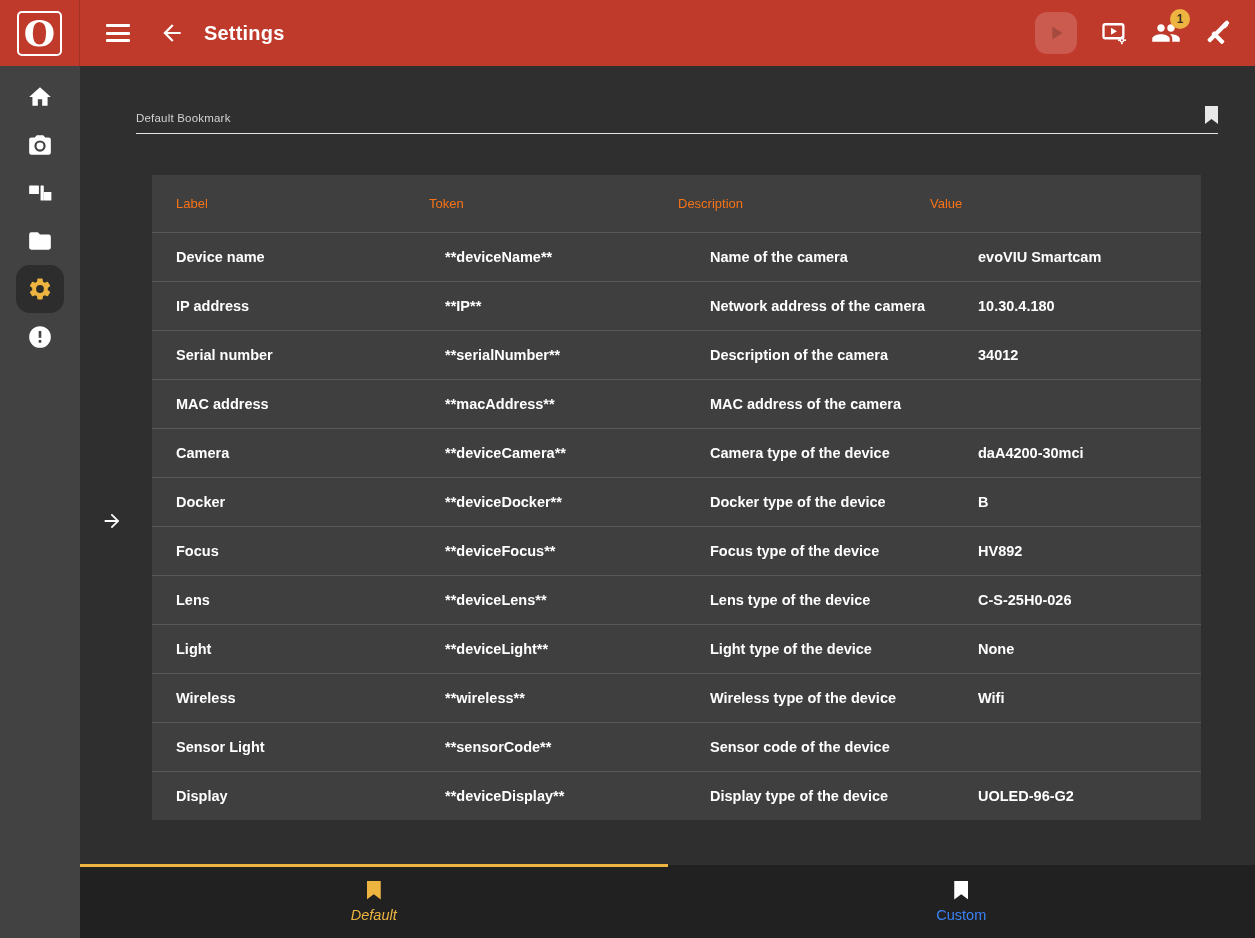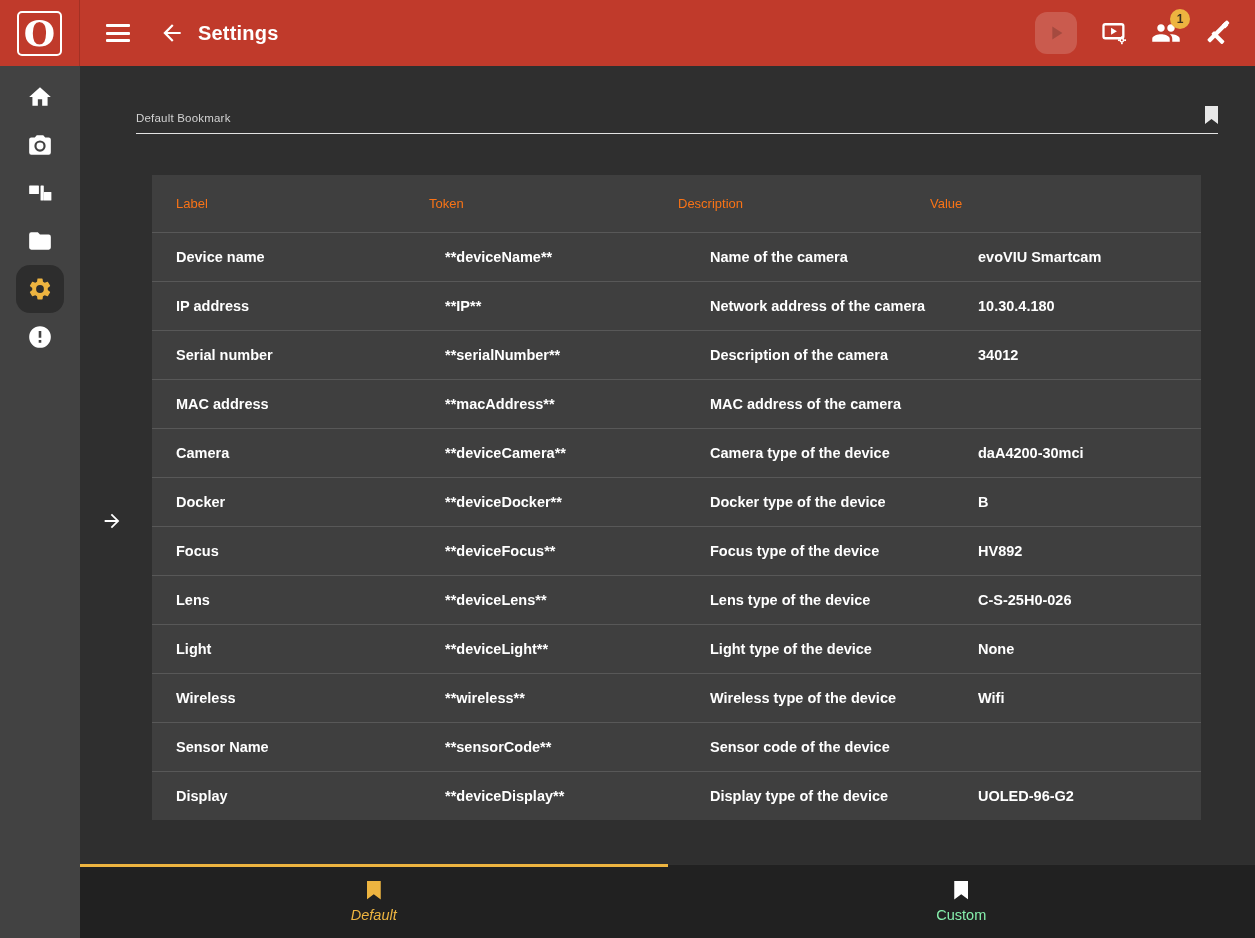--- a/index.html
+++ b/index.html
@@ -7,21 +7,21 @@
   body { font-family:"Liberation Sans", sans-serif; background:#2f2f2f; color:#fff; }
 
   
   .header { position:absolute; top:0; left:0; width:1255px; height:66px; background:#c03a2b; display:flex; align-items:center; z-index:30; }
   .logo-box { width:80px; height:66px; display:flex; align-items:center; justify-content:center; border-right:1px solid rgba(0,0,0,0.15); }
   .logo { width:45px; height:45px; border:2px solid #fff; border-radius:5px; display:flex; align-items:center; justify-content:center;
           font-family:"DejaVu Serif", serif; font-weight:bold; font-size:36px; line-height:1; color:#fff; }
   .hamburger { width:24px; height:18px; margin-left:26px; display:flex; flex-direction:column; justify-content:space-between; cursor:pointer; }
   .hamburger span { display:block; height:3px; background:#fff; border-radius:1px; }
   .back-btn { margin-left:28px; width:28px; height:28px; display:flex; align-items:center; justify-content:center; cursor:pointer; }
-  .page-title { margin-left:12px; font-size:20px; font-weight:700; letter-spacing:.2px; }
+  .page-title { margin-left:18px; font-size:20px; font-weight:700; letter-spacing:.2px; }
   .header-spacer { flex:1; }
   .header-right { display:flex; align-items:center; gap:22px; margin-right:22px; }
   .play-tile { width:42px; height:42px; border-radius:12px; background:rgba(255,255,255,0.17); display:flex; align-items:center; justify-content:center; }
   .icon-btn { position:relative; width:30px; height:30px; display:flex; align-items:center; justify-content:center; cursor:pointer; }
   .badge { position:absolute; top:-9px; right:-9px; width:20px; height:20px; border-radius:50%; background:#edb440; color:#3a3020;
            font-size:12px; font-weight:700; display:flex; align-items:center; justify-content:center; }
 
   
   .sidebar { position:absolute; top:66px; left:0; width:80px; height:872px; background:#424242; display:flex; flex-direction:column; align-items:center; padding-top:7px; z-index:20; }
   .side-item { width:48px; height:48px; display:flex; align-items:center; justify-content:center; border-radius:14px; cursor:pointer; }
@@ -35,21 +35,21 @@
   .field-label { font-size:11.5px; color:#d2d2d2; letter-spacing:.2px; }
   .field-spacer { flex:1; }
 
   .table { margin:41px 0 0 64px; width:1049px; background:#3f3f3f; }
   .t-head { display:flex; height:57px; align-items:center; color:#f97316; font-size:13px; }
   .t-row { display:flex; height:49px; align-items:center; border-top:1px solid #585858; font-size:14.5px; font-weight:700; color:#fff;gap:16px; }
   .c1 { width:277px; padding-left:24px; } .c2 { width:249px; } .c3 { width:252px; } .c4 { flex:1; padding-right:30px; }
 
   
   .tabbar { position:absolute; left:80px; right:0; bottom:0; height:74px; background:#212121; display:flex; border-top:1px solid rgba(255,255,255,0.07); z-index:25; }
-  .tab { width:50%; position:relative; display:flex; flex-direction:column; align-items:center; justify-content:center; gap:7px; cursor:pointer; color:#86efac; }
+  .tab { width:50%; position:relative; display:flex; flex-direction:column; align-items:center; justify-content:center; gap:7px; cursor:pointer; color:#3b82f6; }
   .tab .tab-label { font-size:14.5px; font-weight:400; }
   .tab.active { color:#edb440;font-style:italic; }
   .tab.active .indicator { position:absolute; top:-1px; left:0; width:100%; height:3px; background:#edb440; }
 
   .bm { width:14px; height:19px; background:#fff; clip-path:polygon(0 0,100% 0,100% 100%,50% 72%,0 100%); }
   .bm.amber { background:#edb440; }
   svg { display:block; }
 </style>
 </head>
 <body>
@@ -235,21 +235,21 @@
   </div>
 
   <div class="t-row">
     <div class="c1">Wireless</div>
     <div class="c2">**wireless**</div>
     <div class="c3">Wireless type of the device</div>
     <div class="c4">Wifi</div>
   </div>
 
   <div class="t-row">
-    <div class="c1">Sensor Name</div>
+    <div class="c1">Sensor Light</div>
     <div class="c2">**sensorCode**</div>
     <div class="c3">Sensor code of the device</div>
     <div class="c4"></div>
   </div>
 
   <div class="t-row">
     <div class="c1">Display</div>
     <div class="c2">**deviceDisplay**</div>
     <div class="c3">Display type of the device</div>
     <div class="c4">UOLED-96-G2</div>

